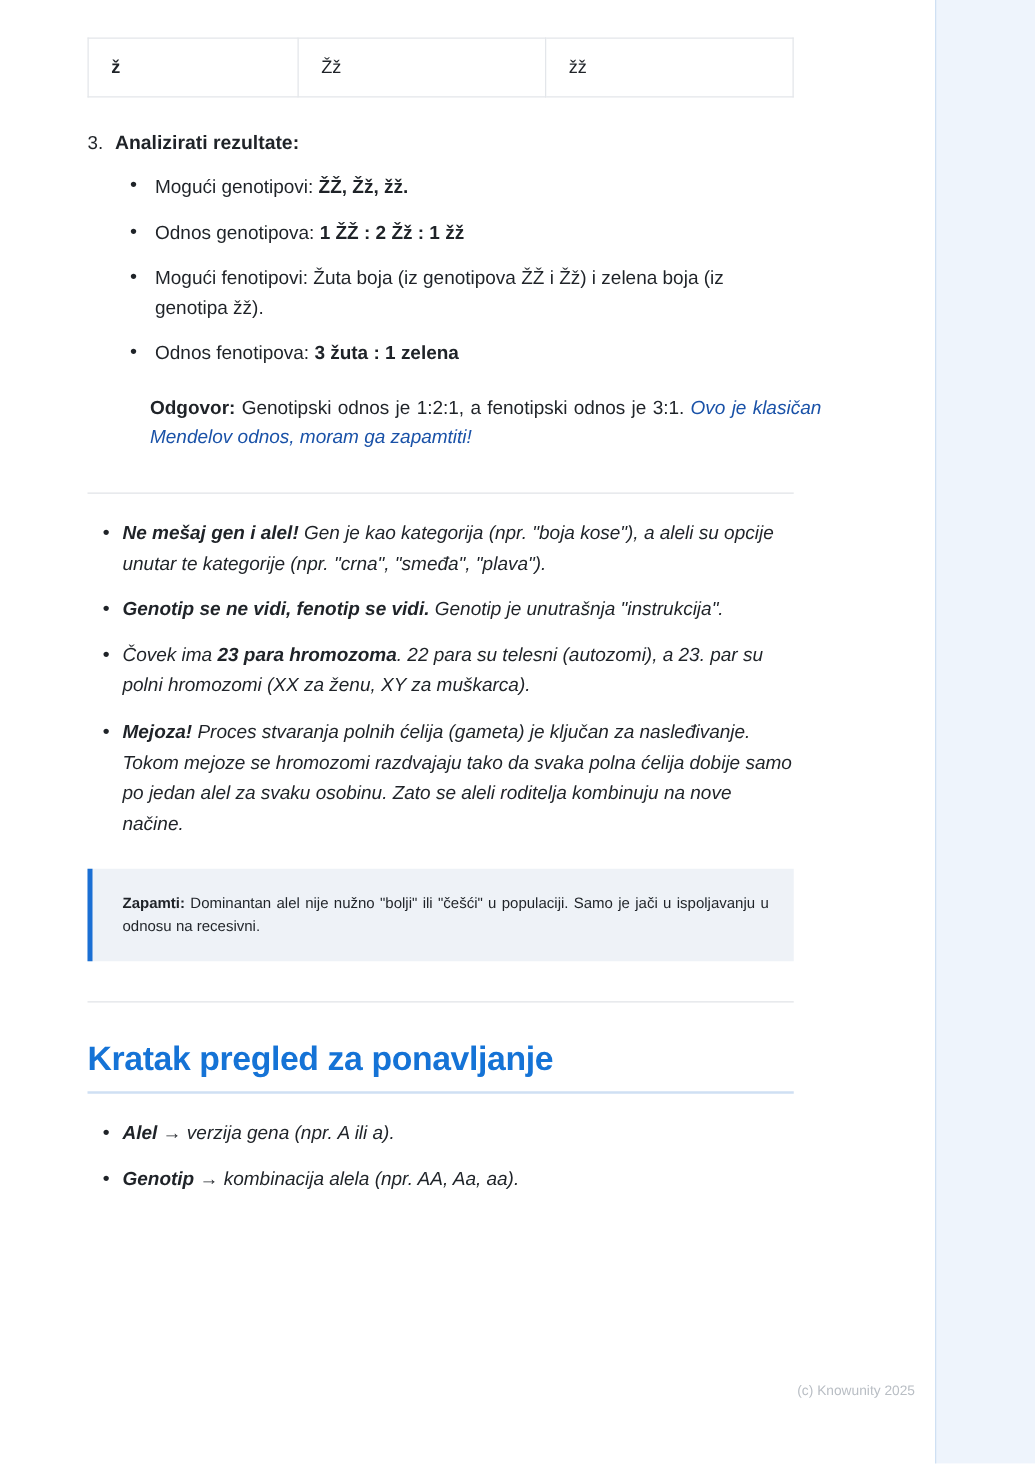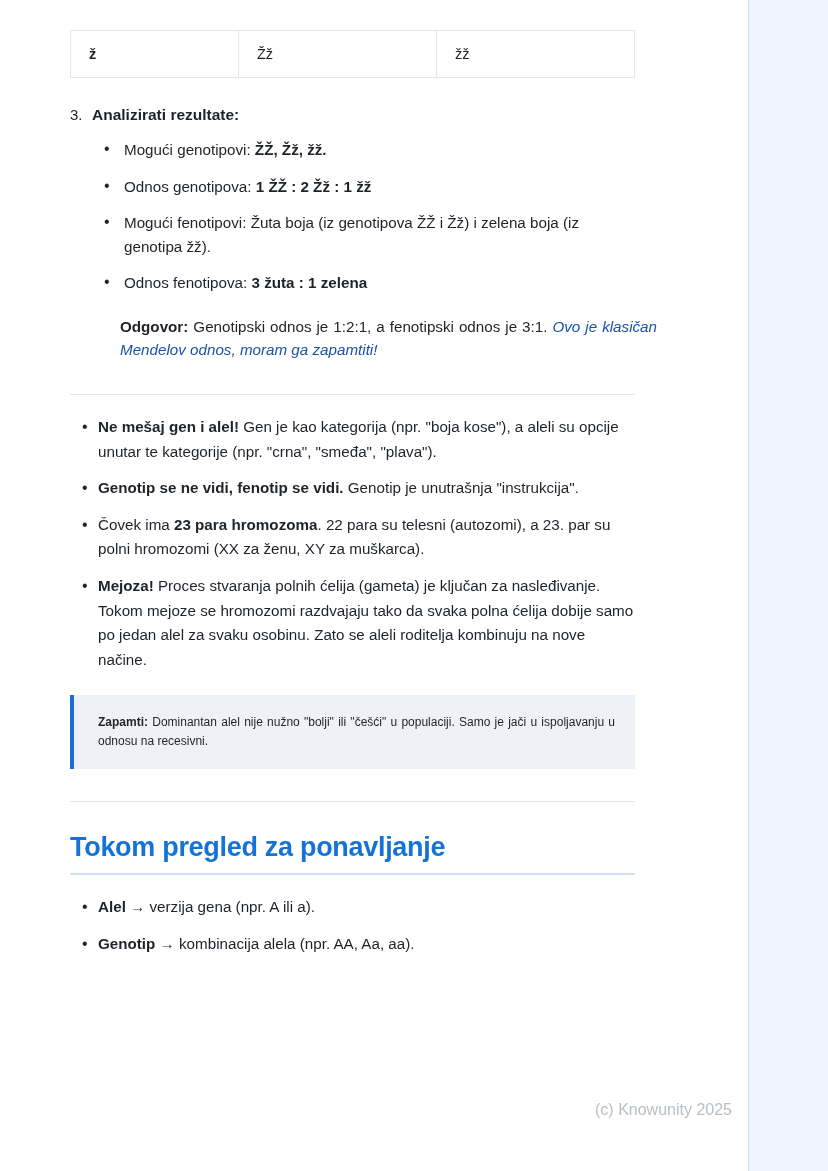--- a/index.html
+++ b/index.html
@@ -128,20 +128,21 @@
     margin: 20px 0 0 0;
     padding: 0 0 0 28px;
     width: 565px;
   }
   ul.notes > li {
     position: relative;
     font-size: 15.2px;
     line-height: 1.62;
     color: #1f2328;
     margin-bottom: 12px;
+    font-style: italic;
   }
   ul.notes > li::before {
     content: "•";
     position: absolute;
     left: -16px;
     top: -1px;
     font-size: 16px;
     color: #1f2328;
   }
 
@@ -157,21 +158,21 @@
     font-size: 12px;
     line-height: 1.6;
     color: #1f2328;
     text-align: justify;
   }
 
   .footer-credit {
     position: absolute;
     right: 96px;
     bottom: 52px;
-    font-size: 16px;
+    font-size: 11px;
     color: #b9bec4;
   }
 </style>
 </head>
 <body>
 
 <div class="page">
 
   <div class="right-rail"></div>
 
@@ -214,21 +215,21 @@
       <li><span>Čovek ima </span><b>23 para hromozoma</b><span>. 22 para su telesni (autozomi), a 23. par su polni hromozomi (XX za ženu, XY za muškarca).</span></li>
       <li><b>Mejoza!</b><span> Proces stvaranja polnih ćelija (gameta) je ključan za nasleđivanje. Tokom mejoze se hromozomi razdvajaju tako da svaka polna ćelija dobije samo po jedan alel za svaku osobinu. Zato se aleli roditelja kombinuju na nove načine.</span></li>
     </ul>
 
     <div class="callout">
       <p><b>Zapamti:</b><span> Dominantan alel nije nužno "bolji" ili "češći" u populaciji. Samo je jači u ispoljavanju u odnosu na recesivni.</span></p>
     </div>
 
     <hr class="sep">
 
-    <h2 class="section">Tokom pregled za ponavljanje</h2>
+    <h2 class="section">Kratak pregled za ponavljanje</h2>
 
     <ul class="notes">
       <li><b>Alel</b><span> → verzija gena (npr. A ili a).</span></li>
       <li><b>Genotip</b><span> → kombinacija alela (npr. AA, Aa, aa).</span></li>
     </ul>
 
   </div>
 
   <div class="footer-credit">(c) Knowunity 2025</div>
 

